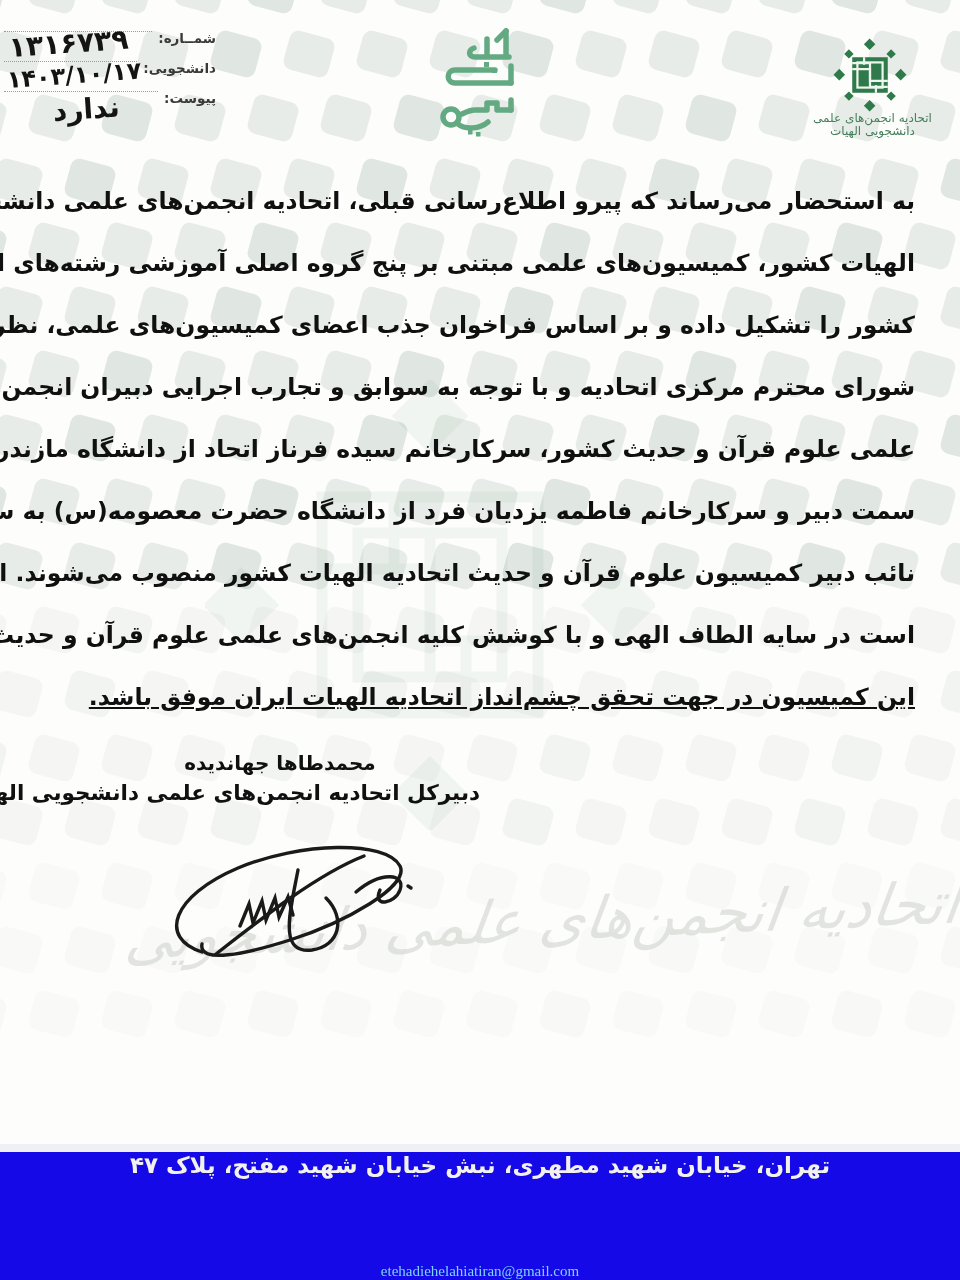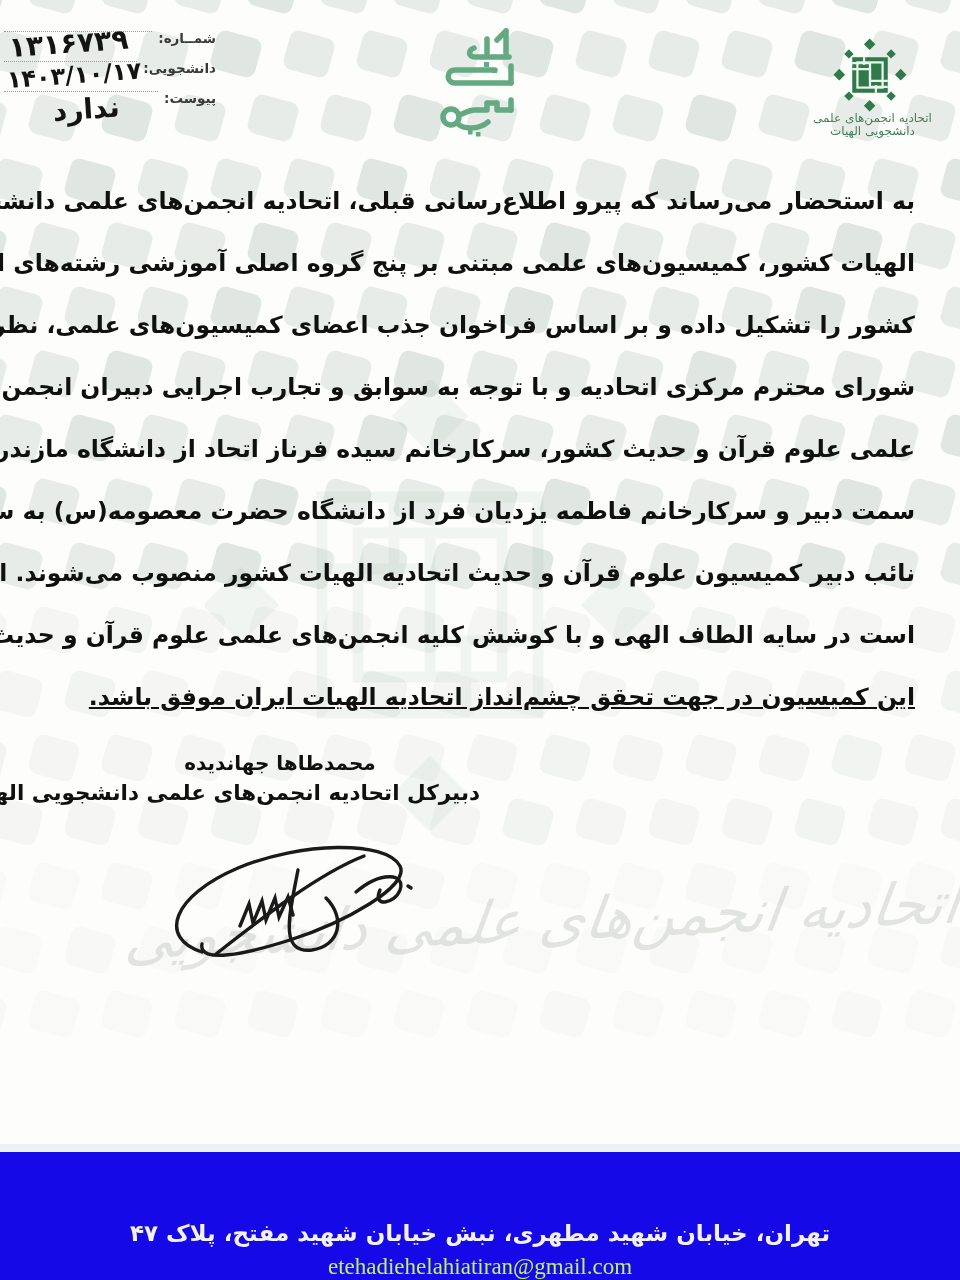--- a/index.html
+++ b/index.html
@@ -54,28 +54,28 @@
     left:60px;top:888px;width:900px;z-index:1;direction:rtl;
     font-size:58px;color:#b9bdb5;opacity:.38;white-space:nowrap;
     transform:rotate(-2.5deg) skewX(-10deg);font-style:italic;
     pointer-events:none;
   }
   .emblem-watermark{left:205px;top:380px;z-index:1;opacity:.055;pointer-events:none;}
   
   .footer-strip{left:0;top:1144px;width:960px;height:8px;background:#eef0f5;z-index:2;}
   .footer{
     left:0;top:1152px;width:960px;height:128px;z-index:3;
-    display:flex;flex-direction:column;align-items:center;justify-content:flex-end;
+    display:flex;flex-direction:column;align-items:center;justify-content:space-between;
     gap:8px;
   }
   .footer-address{
     direction:rtl;color:#f3f1ec;font-size:23px;font-weight:bold;letter-spacing:.5px;
   }
   .footer-email{
-    color:#bef264;font-size:23px;font-family:"Liberation Serif","DejaVu Serif",serif;
+    color:#7dd3fc;font-size:15px;font-family:"Liberation Serif","DejaVu Serif",serif;
   }
 </style>
 </head>
 <body>
 
 <svg id="bg-pattern" width="960" height="1150">
     <rect x="-115" y="-30" width="46" height="40" rx="9" fill="#e7ebe8" transform="rotate(15 -92 -10)" opacity="0.95"></rect>
     <rect x="-42" y="-30" width="46" height="40" rx="9" fill="#dee5e0" transform="rotate(15 -19 -10)" opacity="0.95"></rect>
     <rect x="31" y="-30" width="46" height="40" rx="9" fill="#e7ebe8" transform="rotate(15 54 -10)" opacity="0.95"></rect>
     <rect x="104" y="-30" width="46" height="40" rx="9" fill="#e7ebe8" transform="rotate(15 127 -10)" opacity="0.95"></rect>

